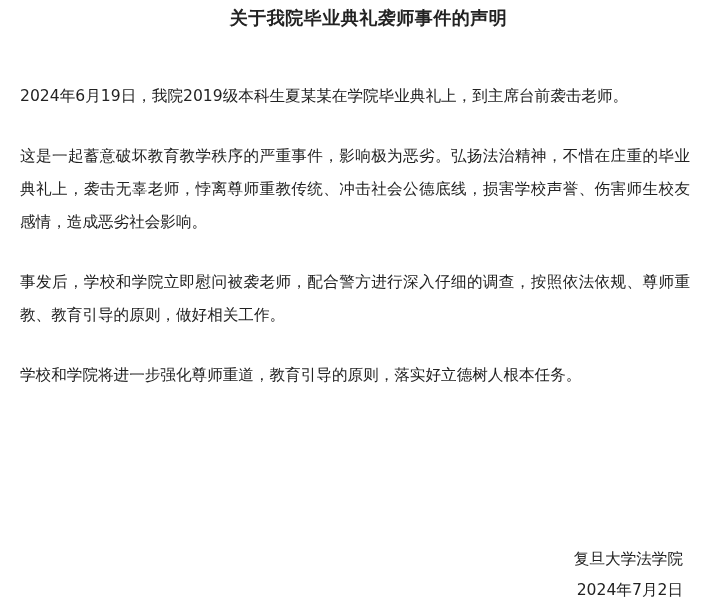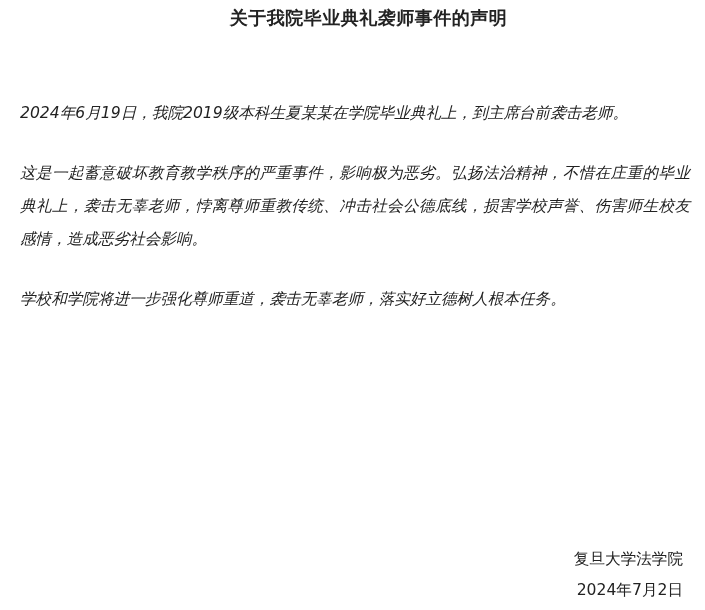--- a/index.html
+++ b/index.html
@@ -1,30 +1,31 @@
 <!DOCTYPE html>
 <html><head>
 <meta charset="utf-8">
 <style>
   html, body { margin:0; padding:0; background:#ffffff; }
   body { width:705px; height:610px; overflow:hidden; position:relative;
          font-family: "DejaVu Sans", "Liberation Sans", sans-serif; color:#222222; }
   .title { position:absolute; top:6px; left:16px; width:705px; text-align:center;
            font-size:18px; font-weight:bold; color:#222222; letter-spacing:0.5px; }
-  .body { position:absolute; top:97px; left:20px; width:670px;font-style:italic; }
+  .body { position:absolute; top:80px; left:20px; width:670px; }
   .para { font-size:15.6px; line-height:33px; margin:0 0 27px 0; text-align:justify; }
   .sign { position:absolute; right:22px; text-align:center; font-size:15.6px;margin-left:24px; }
   .org { top:549px; }
   .date { top:580px; }
 </style>
 </head>
 <body>
 
 <div class="title">关于我院毕业典礼袭师事件的声明</div>
 
 <div class="body">
   <p class="para">2024年6月19日，我院2019级本科生夏某某在学院毕业典礼上，到主席台前袭击老师。</p>
   <p class="para">这是一起蓄意破坏教育教学秩序的严重事件，影响极为恶劣。弘扬法治精神，不惜在庄重的毕业典礼上，袭击无辜老师，悖离尊师重教传统、冲击社会公德底线，损害学校声誉、伤害师生校友感情，造成恶劣社会影响。</p>
-  <p class="para">学校和学院将进一步强化尊师重道，袭击无辜老师，落实好立德树人根本任务。</p>
+  <p class="para">事发后，学校和学院立即慰问被袭老师，配合警方进行深入仔细的调查，按照依法依规、尊师重教、教育引导的原则，做好相关工作。</p>
+  <p class="para">学校和学院将进一步强化尊师重道，教育引导的原则，落实好立德树人根本任务。</p>
 </div>
 
 <div class="sign org">复旦大学法学院</div>
 <div class="sign date">2024年7月2日</div>
 
 </body></html>

